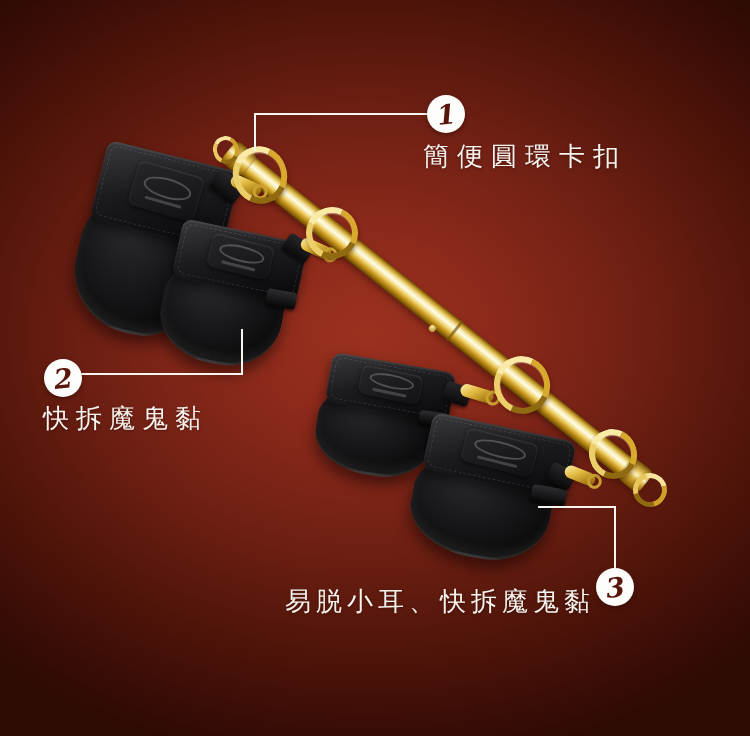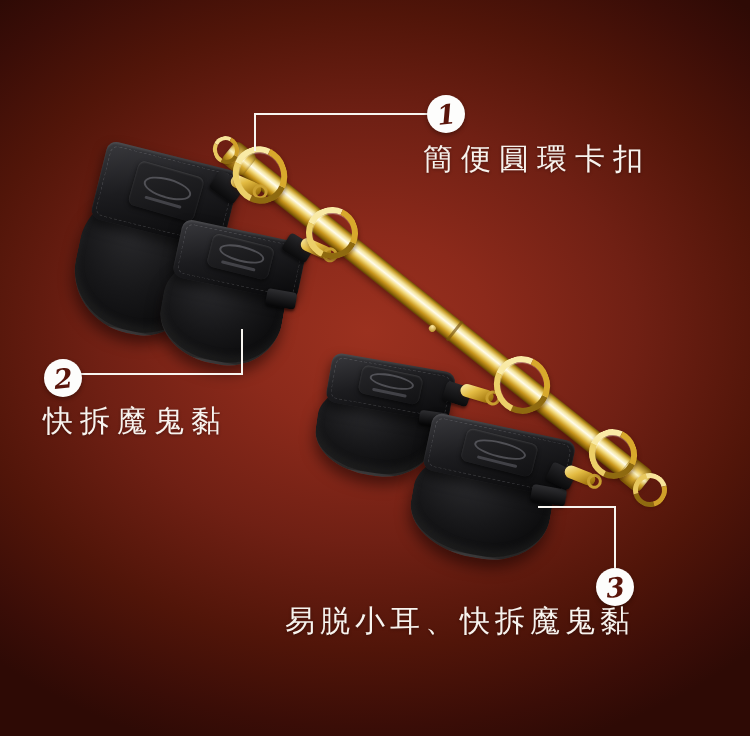--- a/index.html
+++ b/index.html
@@ -91,21 +91,21 @@
   .clip.cd{left:564px;top:469px;width:32px;height:13px;transform:rotate(22deg);}
   
   .cl-line{position:absolute;background:#f8f5f0;z-index:8;}
   .cl-line.h{height:2px;}
   .cl-line.v{width:2px;}
   .badge{position:absolute;width:38px;height:38px;border-radius:50%;z-index:9;
     background:#fdfdfc;box-shadow:0 2px 4px rgba(30,8,3,.45);
     display:flex;align-items:center;justify-content:center;}
   .badge span{font-family:"DejaVu Serif",serif;font-style:italic;font-weight:bold;
     font-size:27px;color:#5a150b;transform:rotate(-6deg);line-height:1;}
-  .cl-label{position:absolute;z-index:9;color:#f7f3ee;font-size:30px;
+  .cl-label{position:absolute;z-index:9;color:#f7f3ee;font-size:26px;
     letter-spacing:8px;text-shadow:0 1px 3px rgba(25,6,3,.4);white-space:nowrap;}
   .cl-label.l2{letter-spacing:7px;}
   .cl-label.l3{letter-spacing:5px;}
 </style>
 </head>
 <body>
 
 <div class="stage">
 
   <div class="bar">
@@ -192,16 +192,16 @@
     </div>
     <div class="cl-label l2" style="left:43px;top:401px">快拆魔鬼黏</div>
   </div>
 
   <div>
     <div class="cl-line h" style="left:538px;top:506px;width:78px"></div>
     <div class="cl-line v" style="left:614px;top:506px;height:62px"></div>
     <div class="badge" style="left:596px;top:568px">
       <span>3</span>
     </div>
-    <div class="cl-label l3" style="left:285px;top:601px">易脱小耳、快拆魔鬼黏</div>
+    <div class="cl-label l3" style="left:285px;top:584px">易脱小耳、快拆魔鬼黏</div>
   </div>
 
 </div>
 
 </body></html>

